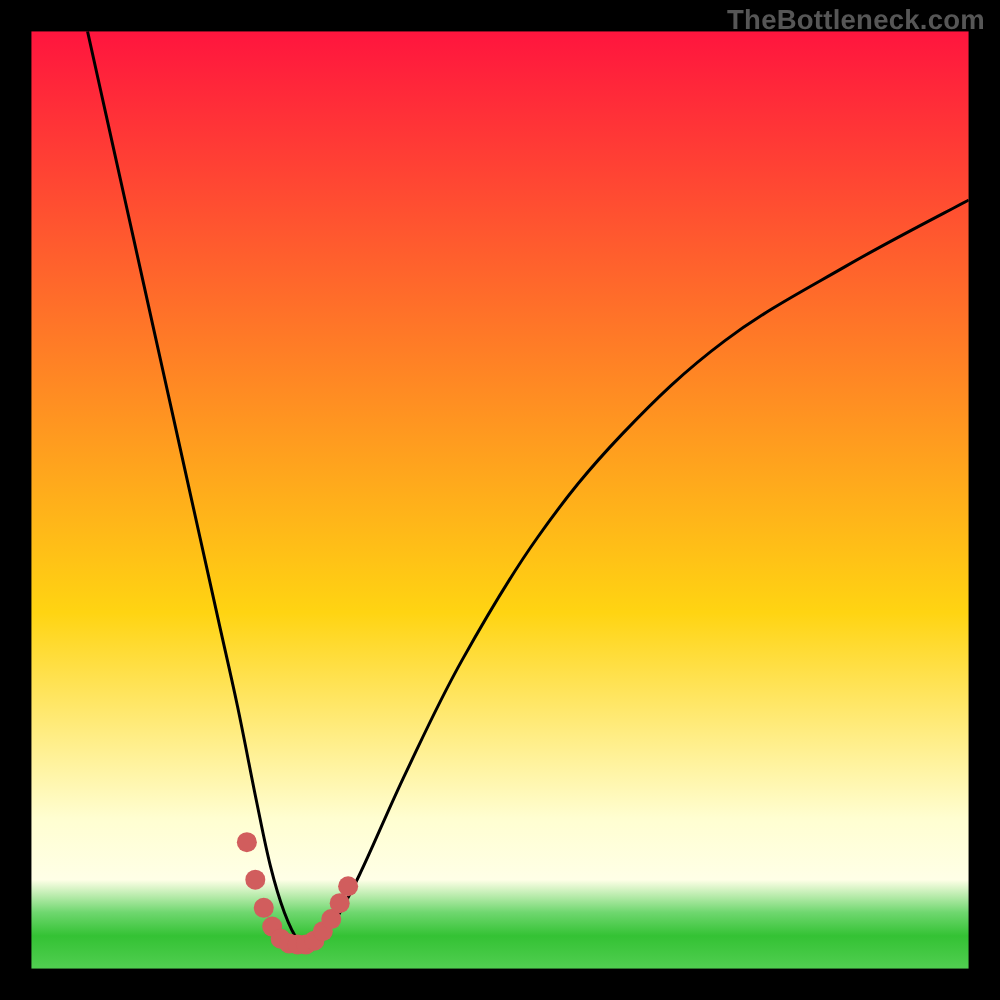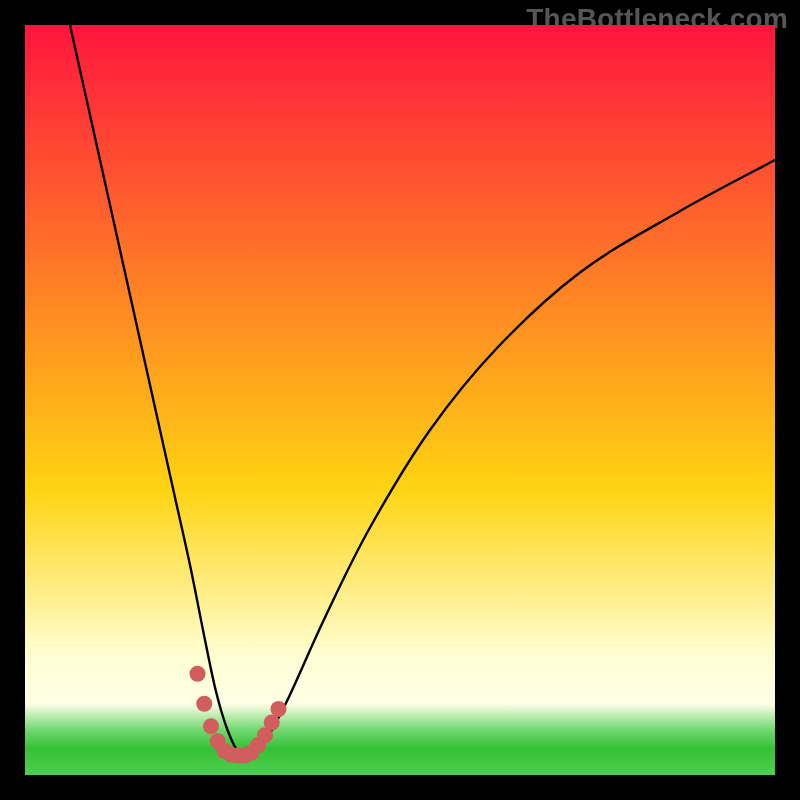--- a/index.html
+++ b/index.html
@@ -1,17 +1,17 @@
 <!DOCTYPE html>
 <html><head>
 <meta charset="utf-8">
 <style>
 html,body{margin:0;padding:0;width:800px;height:800px;background:#000;overflow:hidden;font-family:Arial,Helvetica,sans-serif}
 .frame{position:absolute;left:25px;top:25px;width:750px;height:750px}
-.attribution{position:absolute;right:12px;top:3px;color:#565656;font-size:28px;font-weight:600;letter-spacing:.2px}
+.attribution{position:absolute;right:12px;top:3px;color:#565656;font-size:22px;font-weight:600;letter-spacing:.2px}
 svg{position:absolute;left:0;top:0}
 </style>
 </head>
 <body>
 
 <div class="attribution">TheBottleneck.com</div>
 
 <div class="frame">
 <svg id="chart-svg" width="750" height="750" viewBox="0 0 750 750">
   <defs>

